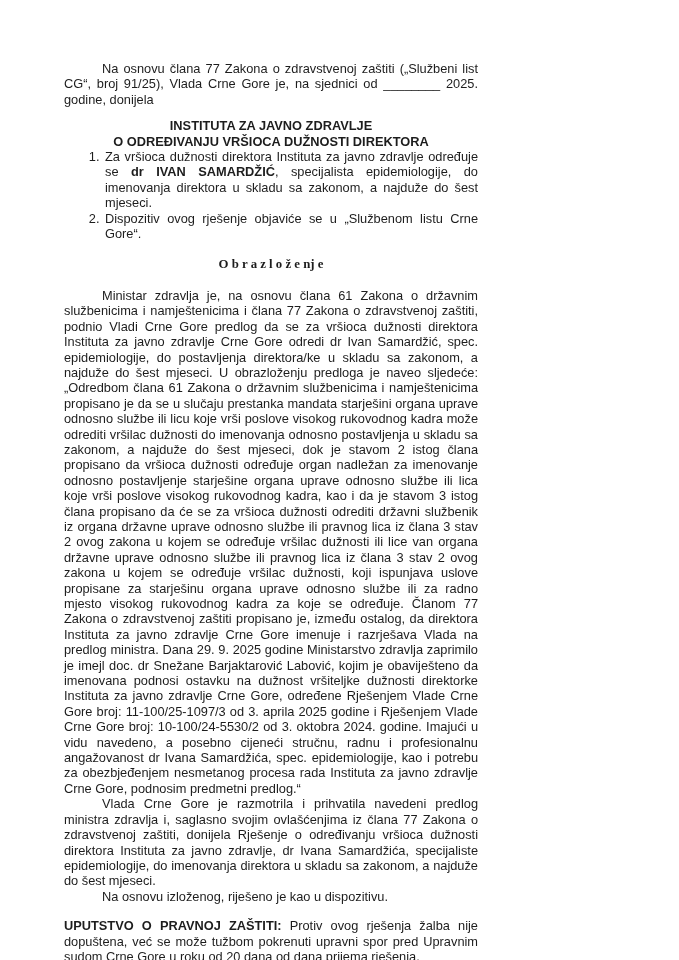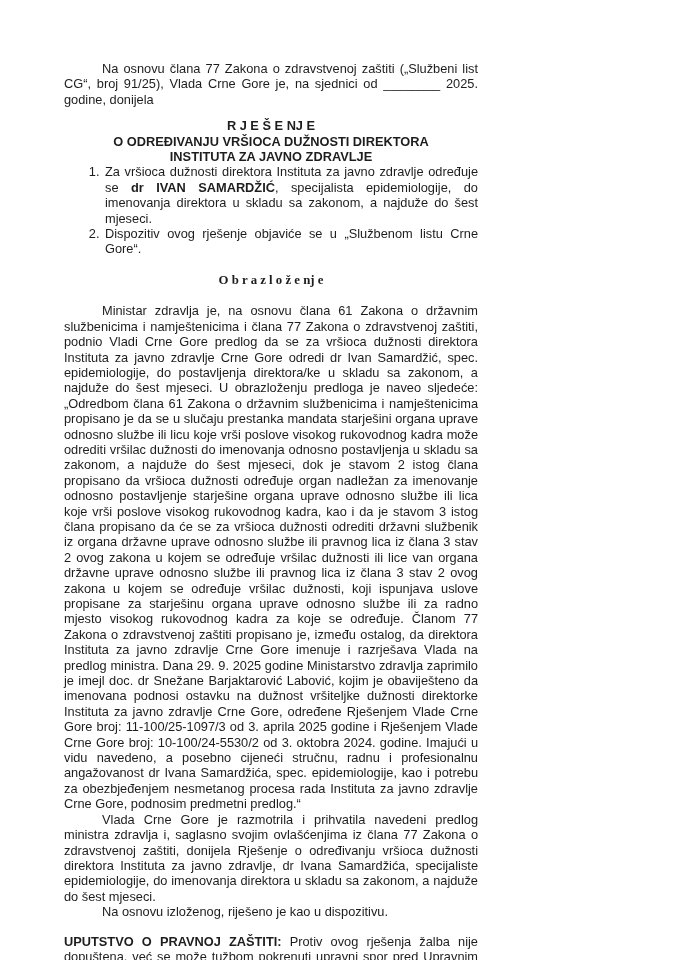--- a/index.html
+++ b/index.html
@@ -76,23 +76,22 @@
   b { font-weight: bold; }
 </style>
 </head>
 <body>
 
 <div class="page">
 
   <p class="para">Na osnovu člana 77 Zakona o zdravstvenoj zaštiti („Službeni list CG“, broj 91/25), Vlada Crne Gore je, na sjednici od ________ 2025. godine, donijela</p>
 
   <div class="title-block">
-    <div>R J E Š E NJ E</div>
+    <div>INSTITUTA ZA JAVNO ZDRAVLJE</div>
     <div>O ODREĐIVANJU VRŠIOCA DUŽNOSTI DIREKTORA</div>
-    <div>INSTITUTA ZA JAVNO ZDRAVLJE</div>
   </div>
 
   <ol class="dispositive">
     <li><span>Za vršioca dužnosti direktora Instituta za javno zdravlje određuje se </span><b>dr IVAN SAMARDŽIĆ</b><span>, specijalista epidemiologije, do imenovanja direktora u skladu sa zakonom, a najduže do šest mjeseci.</span></li>
     <li>Dispozitiv ovog rješenje objaviće se u „Službenom listu Crne Gore“.</li>
   </ol>
 
   <div class="heading-center">O b r a z l o ž e nj e</div>
 
   <p class="para para-first">Ministar zdravlja je, na osnovu člana 61 Zakona o državnim službenicima i namještenicima i člana 77 Zakona o zdravstvenoj zaštiti, podnio Vladi Crne Gore predlog da se za vršioca dužnosti direktora Instituta za javno zdravlje Crne Gore odredi dr Ivan Samardžić, spec. epidemiologije, do postavljenja direktora/ke u skladu sa zakonom, a najduže do šest mjeseci. U obrazloženju predloga je naveo sljedeće: „Odredbom člana 61 Zakona o državnim službenicima i namještenicima propisano je da se u slučaju prestanka mandata starješini organa uprave odnosno službe ili licu koje vrši poslove visokog rukovodnog kadra može odrediti vršilac dužnosti do imenovanja odnosno postavljenja u skladu sa zakonom, a najduže do šest mjeseci, dok je stavom 2 istog člana propisano da vršioca dužnosti određuje organ nadležan za imenovanje odnosno postavljenje starješine organa uprave odnosno službe ili lica koje vrši poslove visokog rukovodnog kadra, kao i da je stavom 3 istog člana propisano da će se za vršioca dužnosti odrediti državni službenik iz organa državne uprave odnosno službe ili pravnog lica iz člana 3 stav 2 ovog zakona u kojem se određuje vršilac dužnosti ili lice van organa državne uprave odnosno službe ili pravnog lica iz člana 3 stav 2 ovog zakona u kojem se određuje vršilac dužnosti, koji ispunjava uslove propisane za starješinu organa uprave odnosno službe ili za radno mjesto visokog rukovodnog kadra za koje se određuje. Članom 77 Zakona o zdravstvenoj zaštiti propisano je, između ostalog, da direktora Instituta za javno zdravlje Crne Gore imenuje i razrješava Vlada na predlog ministra. Dana 29. 9. 2025 godine Ministarstvo zdravlja zaprimilo je imejl doc. dr Snežane Barjaktarović Labović, kojim je obaviješteno da imenovana podnosi ostavku na dužnost vršiteljke dužnosti direktorke Instituta za javno zdravlje Crne Gore, određene Rješenjem Vlade Crne Gore broj: 11-100/25-1097/3 od 3. aprila 2025 godine i Rješenjem Vlade Crne Gore broj: 10-100/24-5530/2 od 3. oktobra 2024. godine. Imajući u vidu navedeno, a posebno cijeneći stručnu, radnu i profesionalnu angažovanost dr Ivana Samardžića, spec. epidemiologije, kao i potrebu za obezbjeđenjem nesmetanog procesa rada Instituta za javno zdravlje Crne Gore, podnosim predmetni predlog.“</p>

